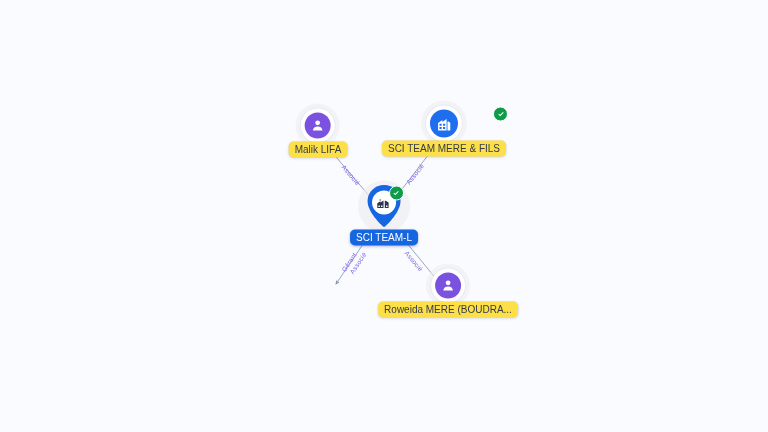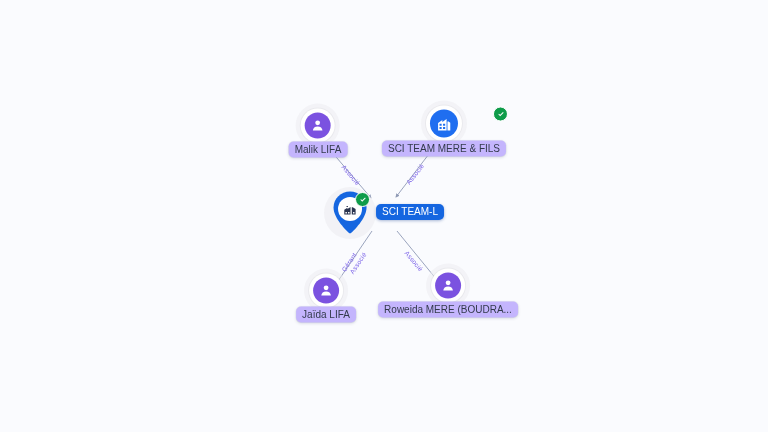--- a/index.html
+++ b/index.html
@@ -65,41 +65,41 @@
     display:flex;align-items:center;justify-content:center;
     z-index:4;
   }
   .badge svg{width:8px;height:8px;display:block;}
   .company .badge{right:-2px;top:1px;}
 
   
   .chip{
     position:relative;z-index:5;
     margin-top:3px;
-    background:#c4b5fd;
+    background:#fde047;
     border-radius:5px;
     padding:2px 6px;
     font-size:10px;
     line-height:12px;
     color:#323a4b;
     white-space:nowrap;
     box-shadow:0 1px 3px rgba(30,40,80,.17), 0 0 0 .5px rgba(40,50,90,.06);
   }
   .chip.primary{
     background:#1566e0;
     color:#ffffff;
     font-weight:400;
     box-shadow:0 1px 3px rgba(20,60,140,.35);
   }
 
   
   #node-root{
     position:absolute;
     transform:translate(-50%,-50%);
-    display:flex;flex-direction:row;align-items:center;
+    display:flex;flex-direction:column;align-items:center;
   }
   .pin-wrap{position:relative;width:52px;height:52px;}
   .pin-halo{
     position:absolute;left:50%;top:50%;
     transform:translate(-50%,-50%);
     width:52px;height:52px;border-radius:50%;
     background:#ececf0;opacity:.6;
   }
   .pin-svg{position:absolute;left:50%;top:3px;transform:translateX(-50%);display:block;}
   .pin-inner{
@@ -172,31 +172,20 @@
       </svg>
     </div>
     <div class="badge">
       <svg viewBox="0 0 24 24" xmlns="http://www.w3.org/2000/svg">
         <path d="M20 6.5 9.6 17 4 11.4l2-2 3.6 3.6L18 4.5z" fill="#ffffff"></path>
       </svg>
     </div>
     <div class="chip">SCI TEAM MERE &amp; FILS</div>
   </div>
 
-  <div class="node person" id="node-jaida" style="left: 326px; top: 298px;">
-    <div class="halo"></div>
-    <div class="ring"></div>
-    <div class="disc">
-      <svg viewBox="0 0 24 24" xmlns="http://www.w3.org/2000/svg" fill="#ffffff">
-        <circle cx="12" cy="8" r="3.6"></circle>
-        <path d="M4.8 19.5c0-3.7 3.2-6.1 7.2-6.1s7.2 2.4 7.2 6.1z"></path>
-      </svg>
-    </div>
-    <div class="chip">Jaïda LIFA</div>
-  </div>
 
   <div class="node person" id="node-roweida" style="left: 448px; top: 293px;">
     <div class="halo"></div>
     <div class="ring"></div>
     <div class="disc">
       <svg viewBox="0 0 24 24" xmlns="http://www.w3.org/2000/svg" fill="#ffffff">
         <circle cx="12" cy="8" r="3.6"></circle>
         <path d="M4.8 19.5c0-3.7 3.2-6.1 7.2-6.1s7.2 2.4 7.2 6.1z"></path>
       </svg>
     </div>

